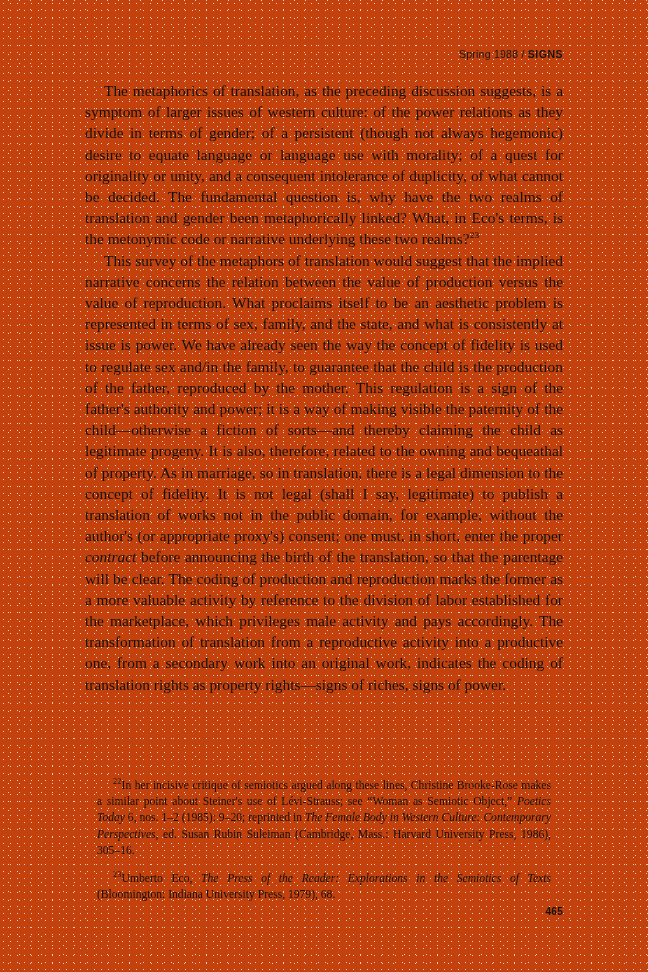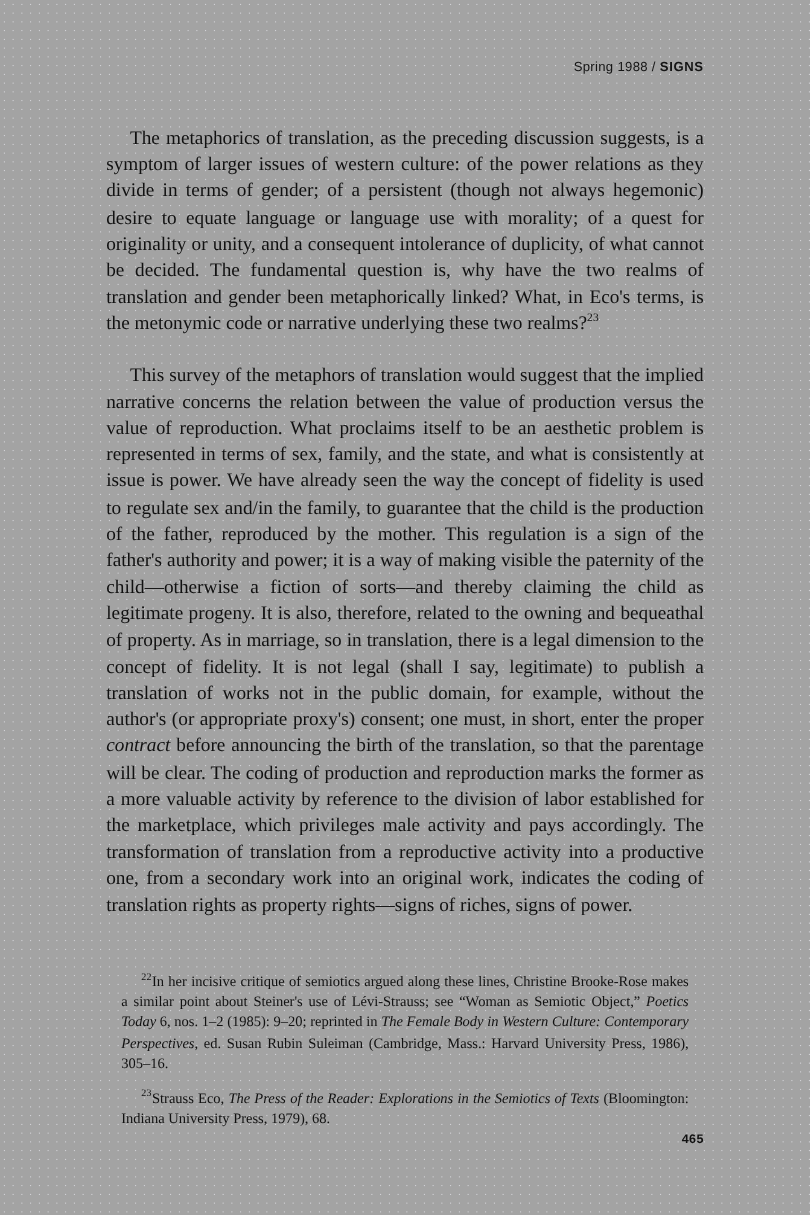--- a/index.html
+++ b/index.html
@@ -4,21 +4,21 @@
 <style>
   html, body {
     margin: 0;
     padding: 0;
     background: #ffffff;
   }
   .page {
     position: relative;
     width: 648px;
     height: 972px;
-    background: #a3a3a3;
+    background: #c2410c;
     overflow: hidden;
     font-family: "Liberation Serif", "DejaVu Serif", serif;
     color: #111111;
   }
   
   .page::before {
     content: "";
     position: absolute;
     inset: 0;
     pointer-events: none;
@@ -56,21 +56,20 @@
     margin: 0;
     font-size: 15.4px;
     line-height: 21.2px;
     text-align: justify;
     text-justify: inter-word;
     hyphens: manual;
     -webkit-hyphens: manual;
   }
   p.para.indent {
     text-indent: 19px;
-    margin-top: 20px;
   }
   sup {
     font-size: 9.2px;
     vertical-align: super;
     line-height: 0;
     letter-spacing: 0.2px;
   }
   i, em { }
 
   .notes {
@@ -117,19 +116,19 @@
     <p class="para indent"><span>The metaphorics of translation, as the preceding discussion suggests, is a symptom of larger issues of western culture: of the power relations as they divide in terms of gender; of a persistent (though not always hegemonic) desire to equate language or language use with morality; of a quest for originality or unity, and a consequent intolerance of duplicity, of what cannot be decided. The fundamental question is, why have the two realms of translation and gender been metaphorically linked? What, in Eco's terms, is the metonymic code or narrative underlying these two realms?</span><sup>23</sup></p>
 
     <p class="para indent"><span>This survey of the metaphors of translation would suggest that the implied narrative concerns the relation between the value of production versus the value of reproduction. What proclaims itself to be an aesthetic problem is represented in terms of sex, family, and the state, and what is consistently at issue is power. We have already seen the way the concept of fidelity is used to regulate sex and/in the family, to guarantee that the child is the production of the father, reproduced by the mother. This regulation is a sign of the father's authority and power; it is a way of making visible the paternity of the child—otherwise a fiction of sorts—and thereby claiming the child as legitimate progeny. It is also, therefore, related to the owning and bequeathal of property. As in marriage, so in translation, there is a legal dimension to the concept of fidelity. It is not legal (shall I say, legitimate) to publish a translation of works not in the public domain, for example, without the author's (or appropriate proxy's) consent; one must, in short, enter the proper </span><i>contract</i><span> before announcing the birth of the translation, so that the parentage will be clear. The coding of production and reproduction marks the former as a more valuable activity by reference to the division of labor established for the marketplace, which privileges male activity and pays accordingly. The transformation of translation from a reproductive activity into a productive one, from a secondary work into an original work, indicates the coding of translation rights as property rights—signs of riches, signs of power.</span></p>
 
   </div>
 
   <div class="notes">
 
     <p class="note"><sup>22</sup><span>In her incisive critique of semiotics argued along these lines, Christine Brooke-Rose makes a similar point about Steiner's use of Lévi-Strauss; see “Woman as Semiotic Object,” </span><i>Poetics Today</i><span> 6, nos. 1–2 (1985): 9–20; reprinted in </span><i>The Female Body in Western Culture: Contemporary Perspectives</i><span>, ed. Susan Rubin Suleiman (Cambridge, Mass.: Harvard University Press, 1986), 305–16.</span></p>
 
-    <p class="note"><sup>23</sup><span>Strauss Eco, </span><i>The Press of the Reader: Explorations in the Semiotics of Texts</i><span> (Bloomington: Indiana University Press, 1979), 68.</span></p>
+    <p class="note"><sup>23</sup><span>Umberto Eco, </span><i>The Press of the Reader: Explorations in the Semiotics of Texts</i><span> (Bloomington: Indiana University Press, 1979), 68.</span></p>
 
   </div>
 
   <div class="folio">465</div>
 
 </div>
 
 </body></html>

